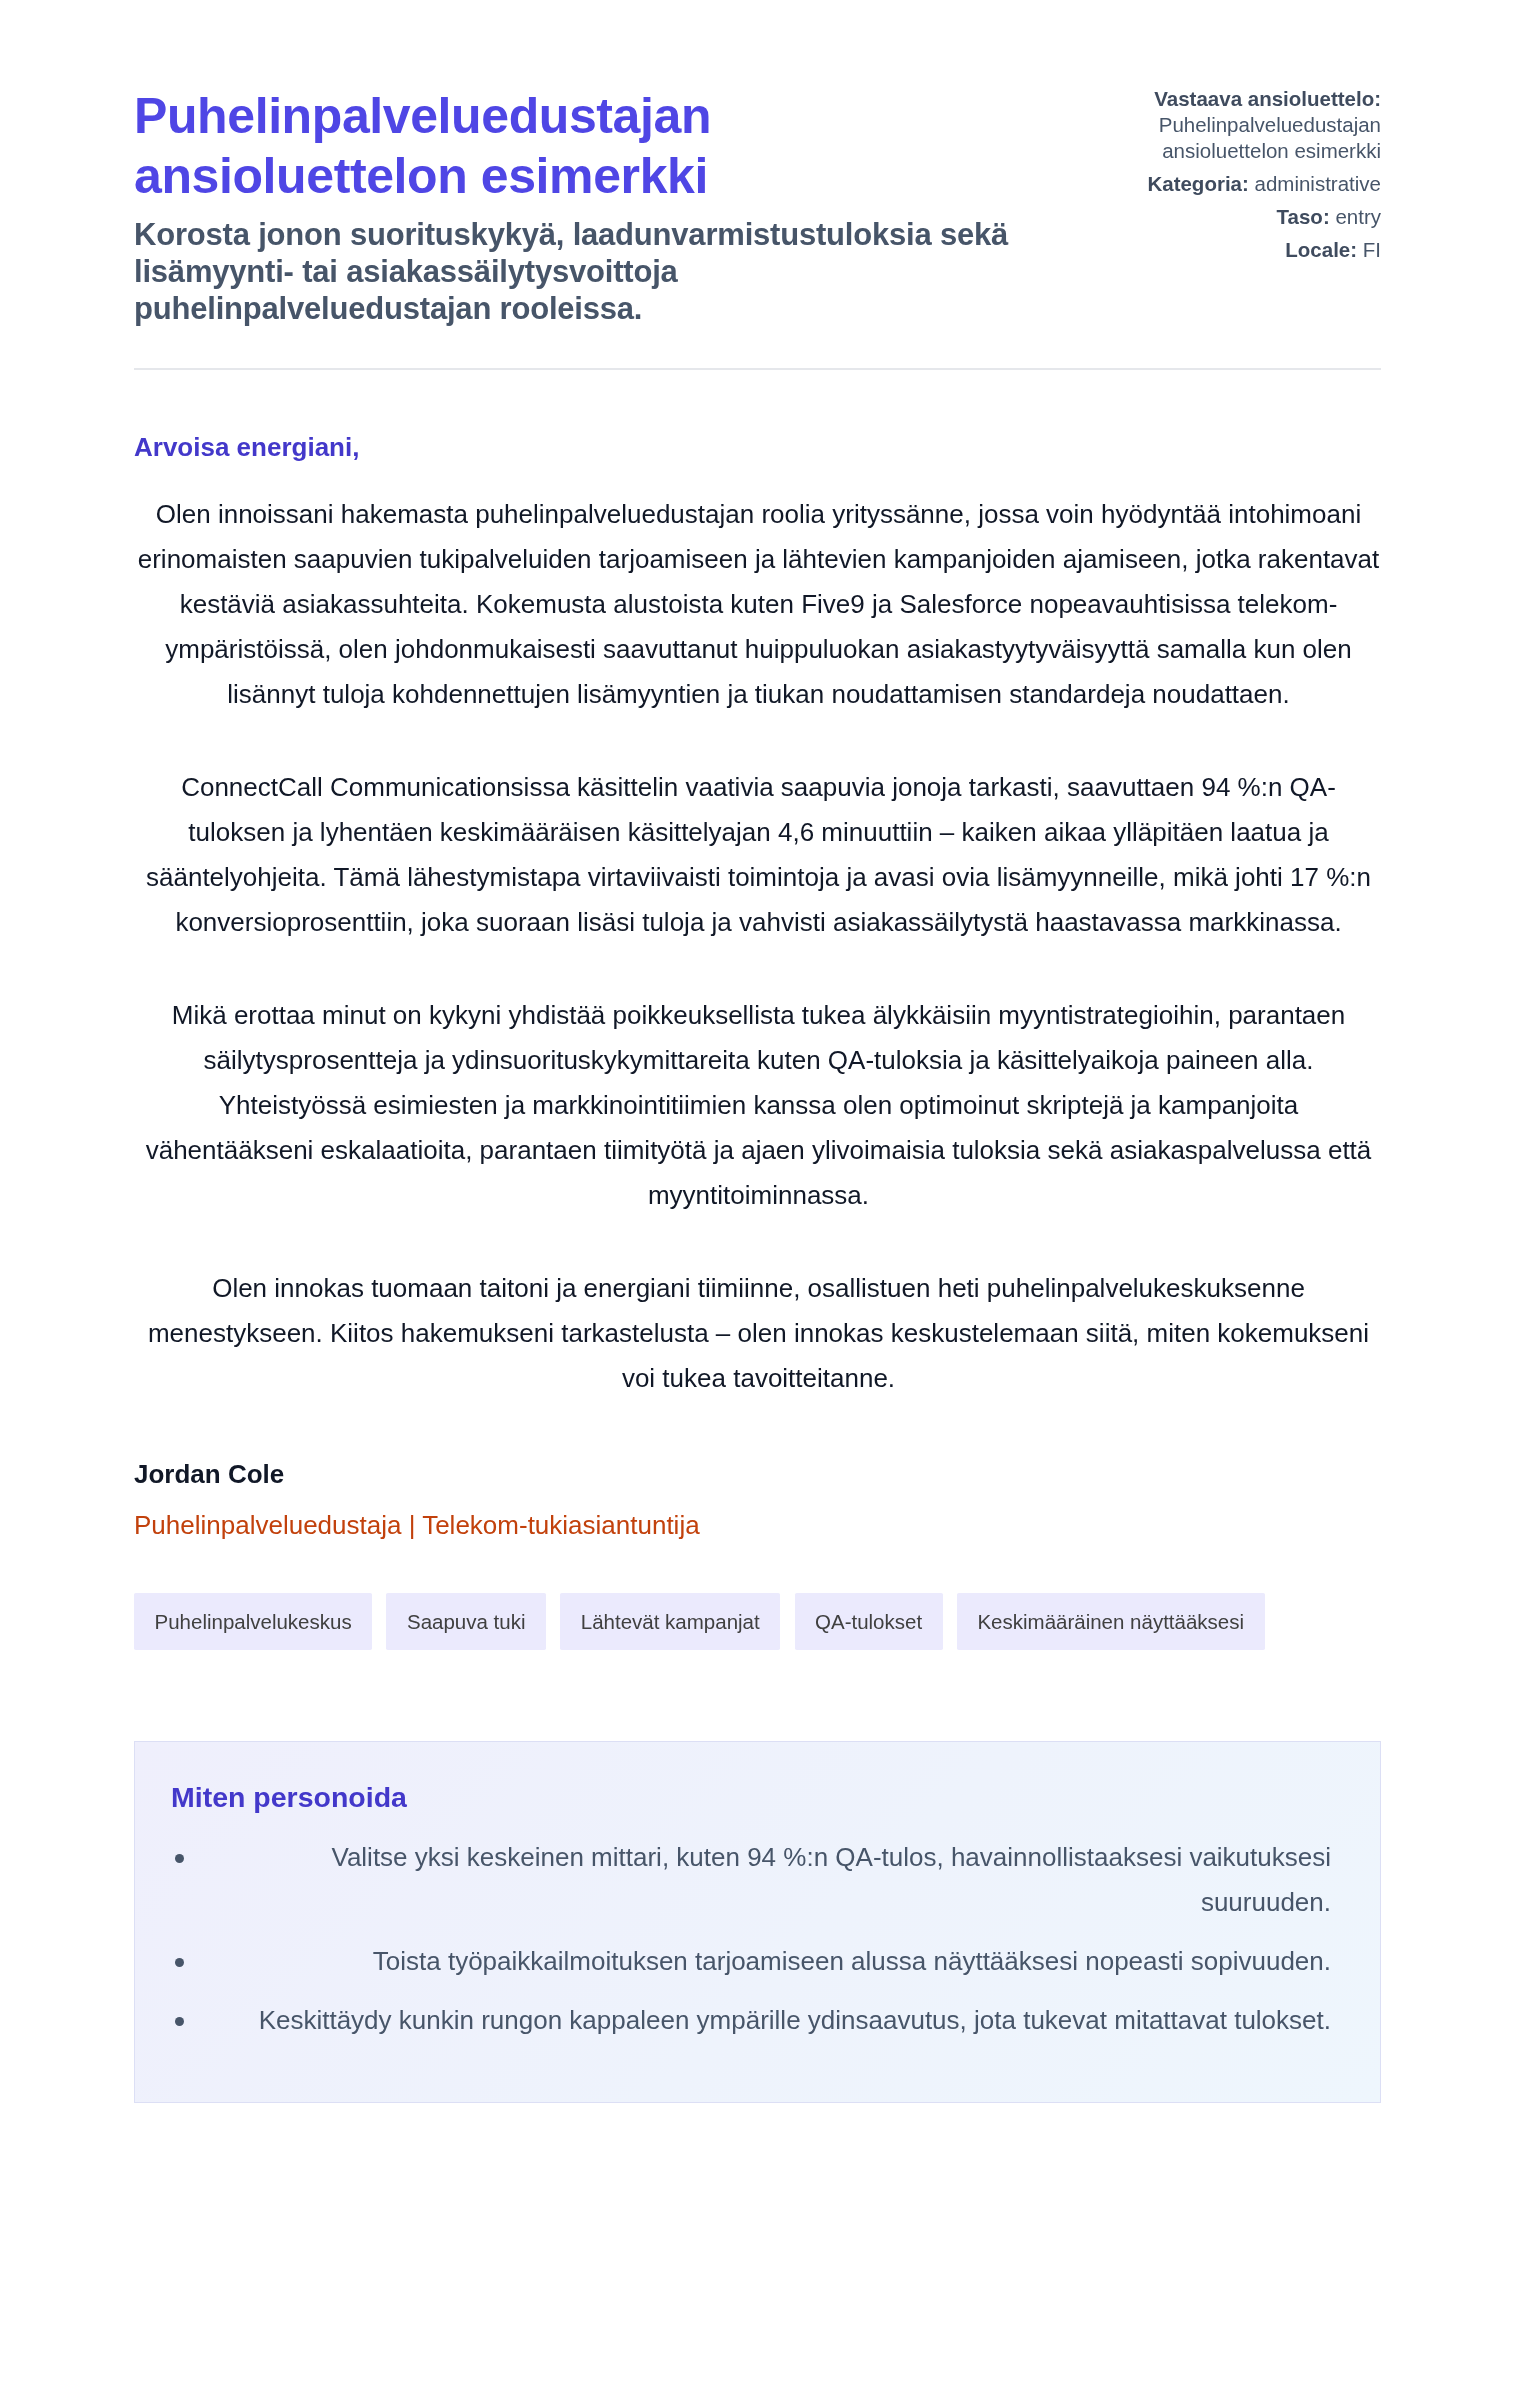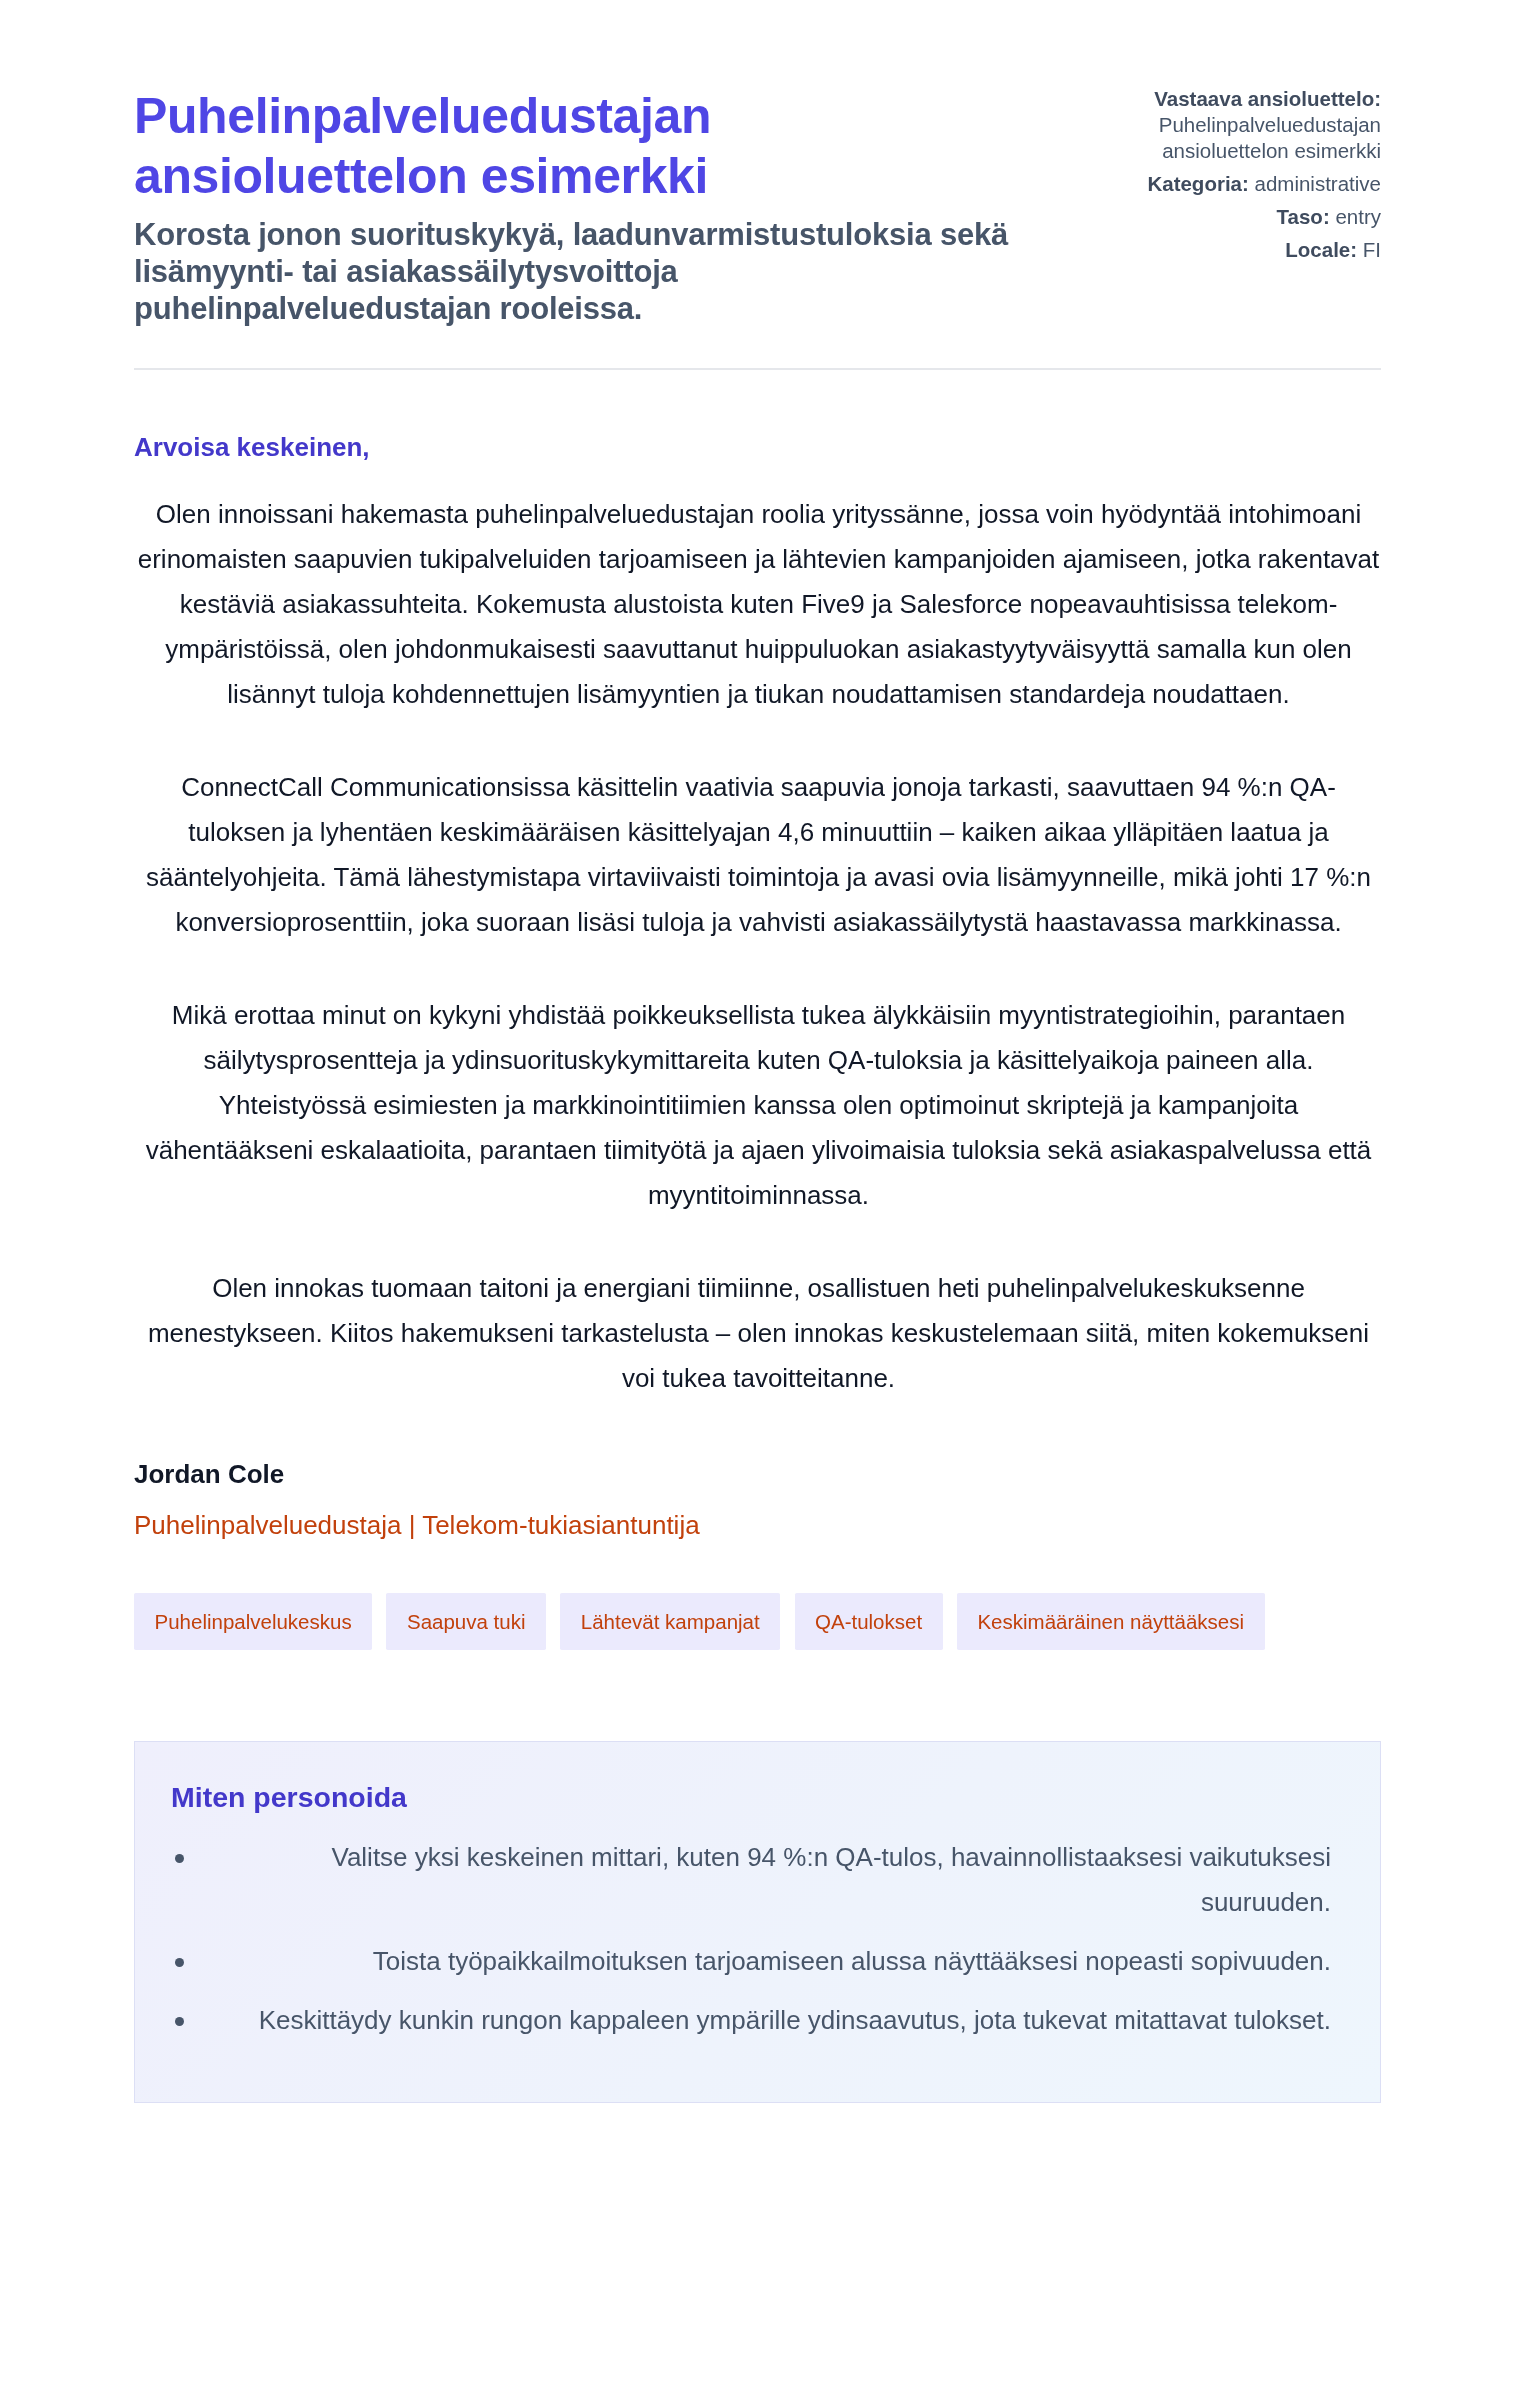--- a/index.html
+++ b/index.html
@@ -83,21 +83,21 @@
 
   
   .tags {
     display: flex;
     flex-wrap: wrap;
     gap: 14.3px;
     margin-top: 52px;
   }
   .tag {
     background: #ebeafd;
-    color: #c2410c;
+    color: #404040;
     font-size: 20.5px;
     line-height: 25px;
     font-weight: 400;
     padding: 16px 20.5px;
     border-radius: 1.8px;
   }
 
   
   .tips {
     margin-top: 91px;
@@ -161,21 +161,21 @@
         <span>entry</span>
       </div>
       <div class="meta-row">
         <b>Locale:</b>
         <span>FI</span>
       </div>
     </div>
   </header>
 
   <section>
-    <p class="greeting">Arvoisa keskeinen,</p>
+    <p class="greeting">Arvoisa energiani,</p>
     <div class="body-text">
       <p class="para">Olen innoissani hakemasta puhelinpalveluedustajan roolia yrityssänne, jossa voin hyödyntää intohimoani erinomaisten saapuvien tukipalveluiden tarjoamiseen ja lähtevien kampanjoiden ajamiseen, jotka rakentavat kestäviä asiakassuhteita. Kokemusta alustoista kuten Five9 ja Salesforce nopeavauhtisissa telekom-ympäristöissä, olen johdonmukaisesti saavuttanut huippuluokan asiakastyytyväisyyttä samalla kun olen lisännyt tuloja kohdennettujen lisämyyntien ja tiukan noudattamisen standardeja noudattaen.</p>
       <p class="para">ConnectCall Communicationsissa käsittelin vaativia saapuvia jonoja tarkasti, saavuttaen 94 %:n QA-tuloksen ja lyhentäen keskimääräisen käsittelyajan 4,6 minuuttiin – kaiken aikaa ylläpitäen laatua ja sääntelyohjeita. Tämä lähestymistapa virtaviivaisti toimintoja ja avasi ovia lisämyynneille, mikä johti 17 %:n konversioprosenttiin, joka suoraan lisäsi tuloja ja vahvisti asiakassäilytystä haastavassa markkinassa.</p>
       <p class="para">Mikä erottaa minut on kykyni yhdistää poikkeuksellista tukea älykkäisiin myyntistrategioihin, parantaen säilytysprosentteja ja ydinsuorituskykymittareita kuten QA-tuloksia ja käsittelyaikoja paineen alla. Yhteistyössä esimiesten ja markkinointitiimien kanssa olen optimoinut skriptejä ja kampanjoita vähentääkseni eskalaatioita, parantaen tiimityötä ja ajaen ylivoimaisia tuloksia sekä asiakaspalvelussa että myyntitoiminnassa.</p>
       <p class="para">Olen innokas tuomaan taitoni ja energiani tiimiinne, osallistuen heti puhelinpalvelukeskuksenne menestykseen. Kiitos hakemukseni tarkastelusta – olen innokas keskustelemaan siitä, miten kokemukseni voi tukea tavoitteitanne.</p>
     </div>
     <div class="signature">
       <p class="sig-name">Jordan Cole</p>
       <p class="sig-title">Puhelinpalveluedustaja | Telekom-tukiasiantuntija</p>
     </div>

